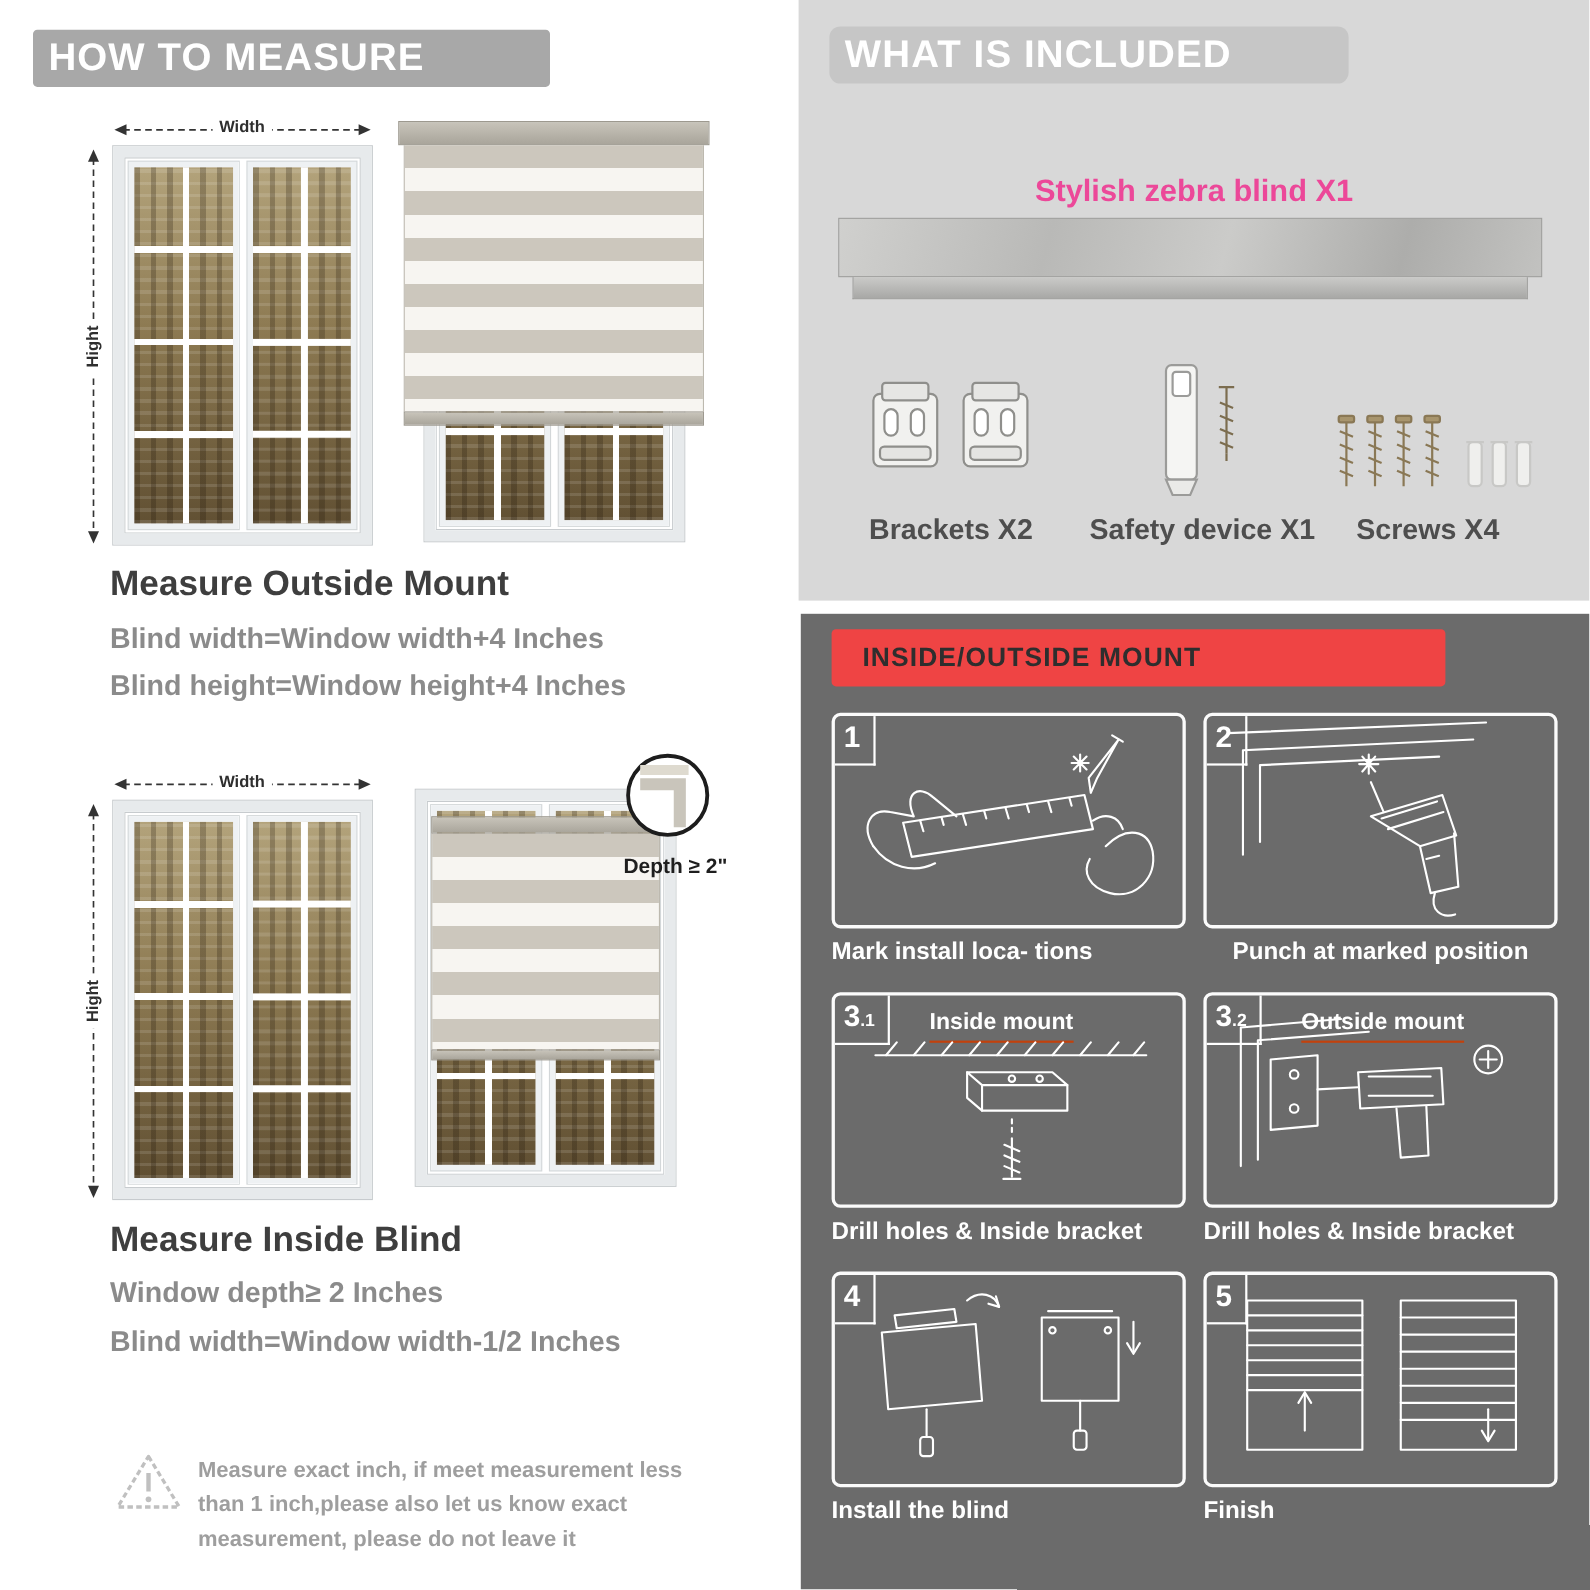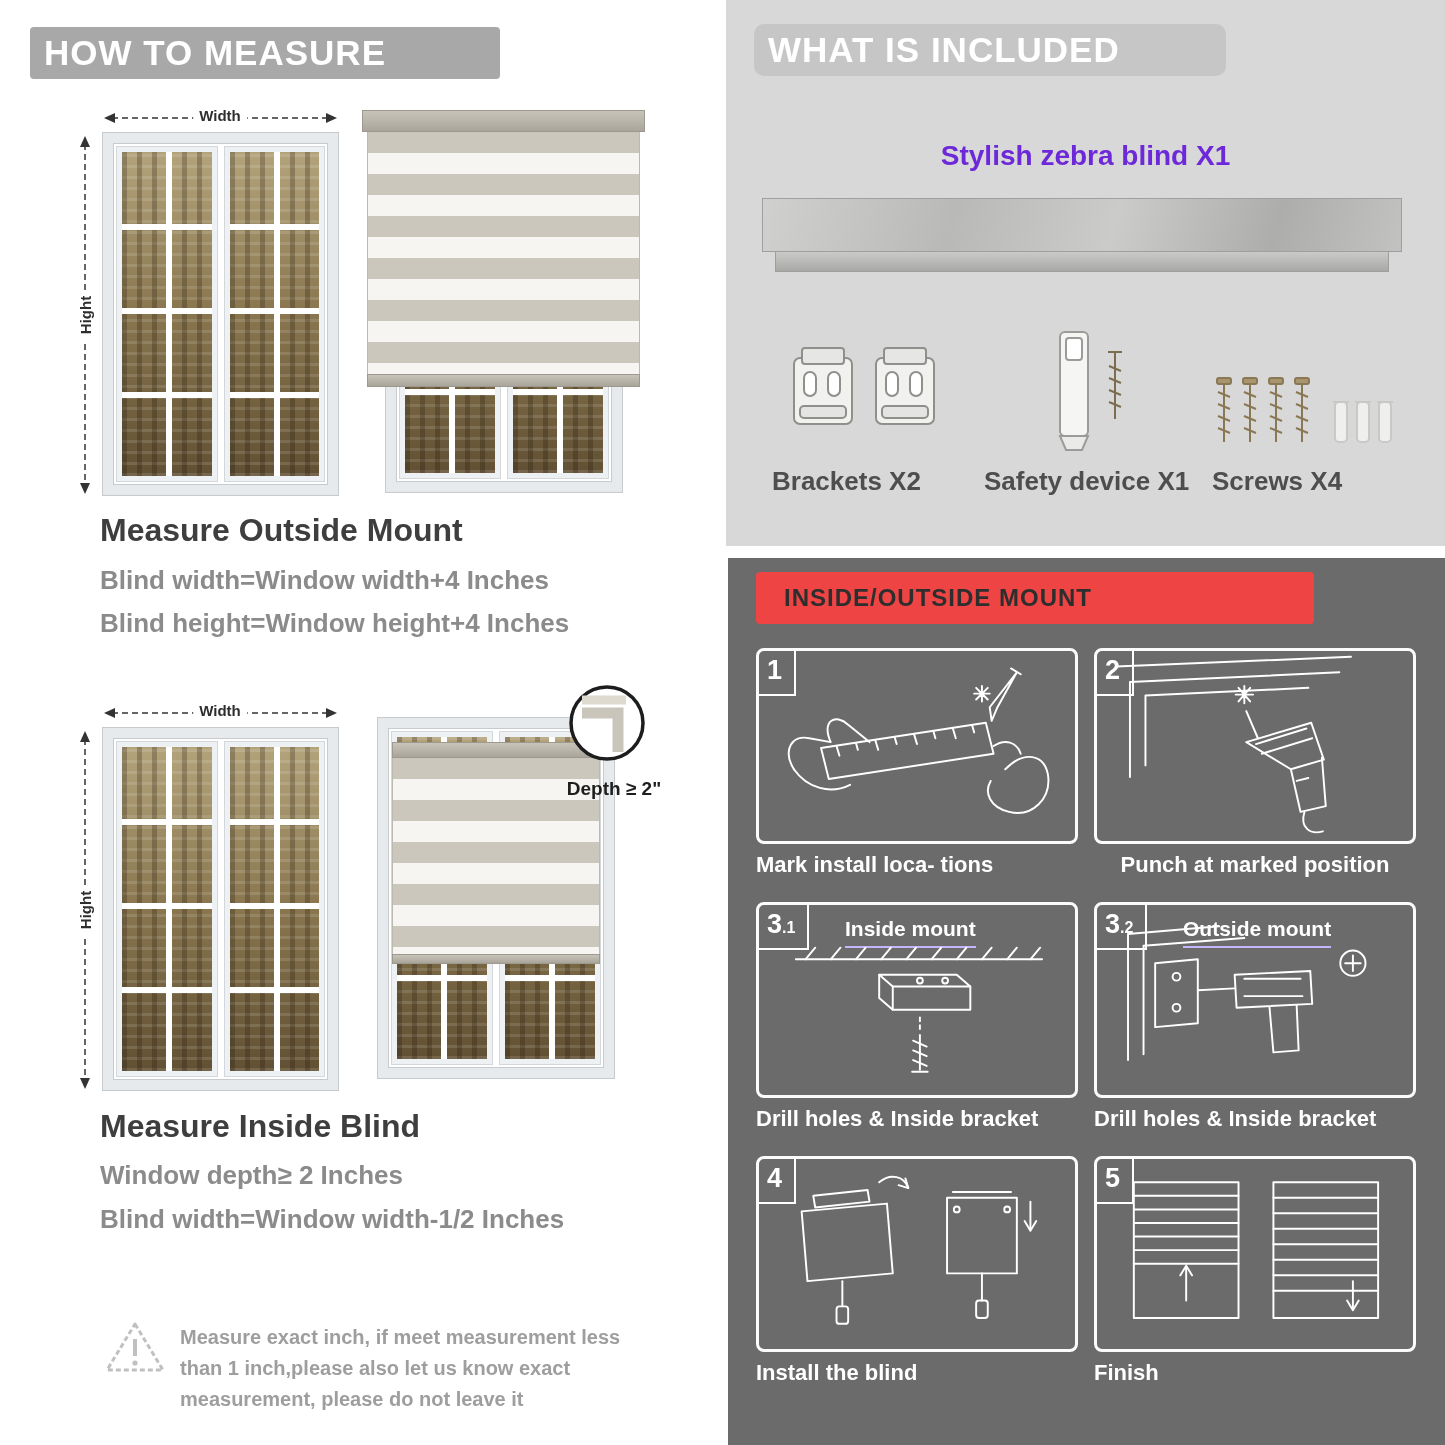--- a/index.html
+++ b/index.html
@@ -35,35 +35,35 @@
   .zebra { position:absolute; background:repeating-linear-gradient(180deg, #ccc7bd 0 21px, #f7f5f1 21px 42px);
            border-left:1px solid #bdb9af; border-right:1px solid #bdb9af; }
 
   
   .arrow-label { position:absolute; background:#fff; padding:0 6px; font-size:15px; font-weight:bold; color:#2e2e2e; white-space:nowrap; }
 
   
   .light-section { position:absolute; background:#d8d8d8; }
   .dark-section { position:absolute; background:#6b6b6b; }
 
-  .included-label { position:absolute; font-size:26px; font-weight:bold; color:#4e4e4e; }
+  .included-label { position:absolute; font-size:26px; font-weight:bold; color:#4e4e4e; text-align:center; }
 
   
   .panel { position:absolute; width:322px; height:196px; border:3px solid #fbfbfb; border-radius:8px; }
   .step-tag { position:absolute; top:0; left:0; color:#fff; font-weight:bold; font-size:27px;
               padding:4px 12px 8px 8px; border-right:2px solid #fff; border-bottom:2px solid #fff; }
   .step-sub { font-size:16px; font-weight:bold; }
   .step-title { position:absolute; top:12px; left:86px; color:#fff; font-weight:bold; font-size:21px;
-                padding-bottom:5px; border-bottom:2px solid #c4b5fd; white-space:nowrap; }
+                padding-bottom:5px; border-bottom:2px solid #c2410c; white-space:nowrap; }
   .panel-art { position:absolute; left:0; top:0; width:100%; height:100%; }
   .caption { position:absolute; width:322px; color:#fff; font-weight:bold; font-size:22px; }
 
   .warn-text { position:absolute; font-size:20px; font-weight:bold; color:#9e9e9e; line-height:31px; }
   .depth-label { position:absolute; font-size:19px; font-weight:bold; color:#1e1e1e; text-align:center; }
-  .product-label { position:absolute; font-size:28px; font-weight:bold; color:#6d28d9; text-align:center; }
+  .product-label { position:absolute; font-size:28px; font-weight:bold; color:#ec4899; text-align:center;margin-top:18px; }
 </style>
 </head>
 <body>
 
 <div id="page">
 
   <div class="banner banner-gray" style="left:30px; top:27px; width:470px; height:52px;">HOW TO MEASURE</div>
 
   <div class="abs" style="left:72px; top:103px; width:268px; height:394px;">
     <svg class="abs" style="left:31px; top:6px;" width="235" height="18">

